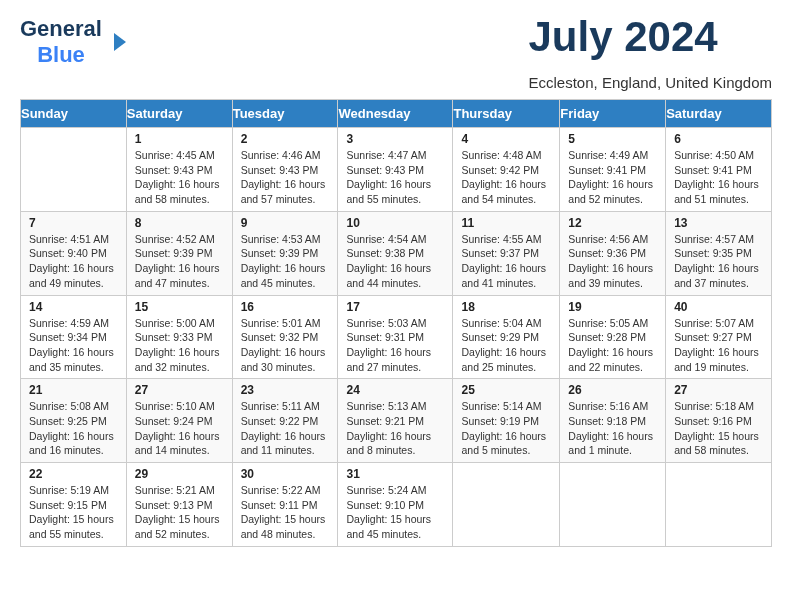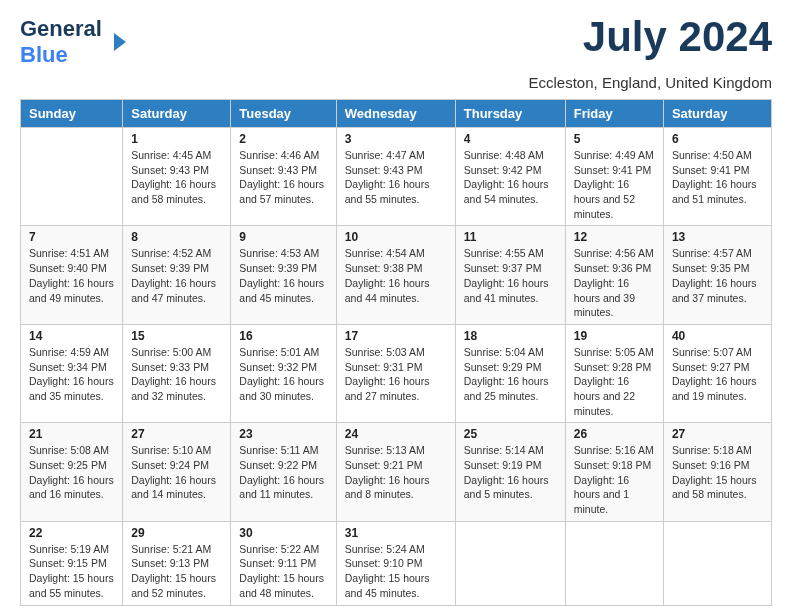--- a/index.html
+++ b/index.html
@@ -14,21 +14,21 @@
       display: flex;
       justify-content: space-between;
       align-items: flex-start;
       margin-bottom: 8px;
     }
     .logo {
       display: flex;
       flex-direction: column;
       align-items: flex-start;
     }
-    .title-block { text-align: right; }
+    .title-block { text-align: left; }
     .main-title {
       font-size: 42px;
       font-weight: bold;
       color: #1a3a5c;
       line-height: 1;
     }
     .subtitle {
       font-size: 15px;
       color: #333;
       margin-top: 16px;
@@ -36,21 +36,21 @@
     table {
       width: 100%;
       border-collapse: collapse;
       font-size: 11px;
     }
     thead tr th {
       background-color: #2e7fc2;
       color: #fff;
       font-size: 13px;
       font-weight: bold;
-      padding: 6px 8px;
+      padding: 6px 0;
       text-align: left;
       border: 1px solid #ccc;
     }
     tbody tr td {
       border: 1px solid #ccc;
       padding: 4px 8px;
       vertical-align: top;
       min-height: 70px;
       height: 70px;
       background: #fff;
@@ -71,21 +71,21 @@
       line-height: 1.4;
       margin-top: 48px;
     }
     .empty-cell { background: #fff !important; }
   </style>
 </head>
 <body>
 
 <div class="header">
   <div class="logo">
-    <div style="display:flex; align-items:center; gap:4px;">
+    <div style="display:flex; align-items:center; gap:4px;text-align:center;">
       <div>
         <span style="font-size:22px; font-weight:bold; color:#1a3a5c;">General</span><br>
         <span style="font-size:22px; font-weight:bold; color:#3b82f6;">Blue</span>
       </div>
       <svg width="22" height="22" viewBox="0 0 22 22">
         <polygon points="8,2 20,11 8,20" fill="#2e7fc2"></polygon>
       </svg>
     </div>
   </div>
   <div class="title-block">

